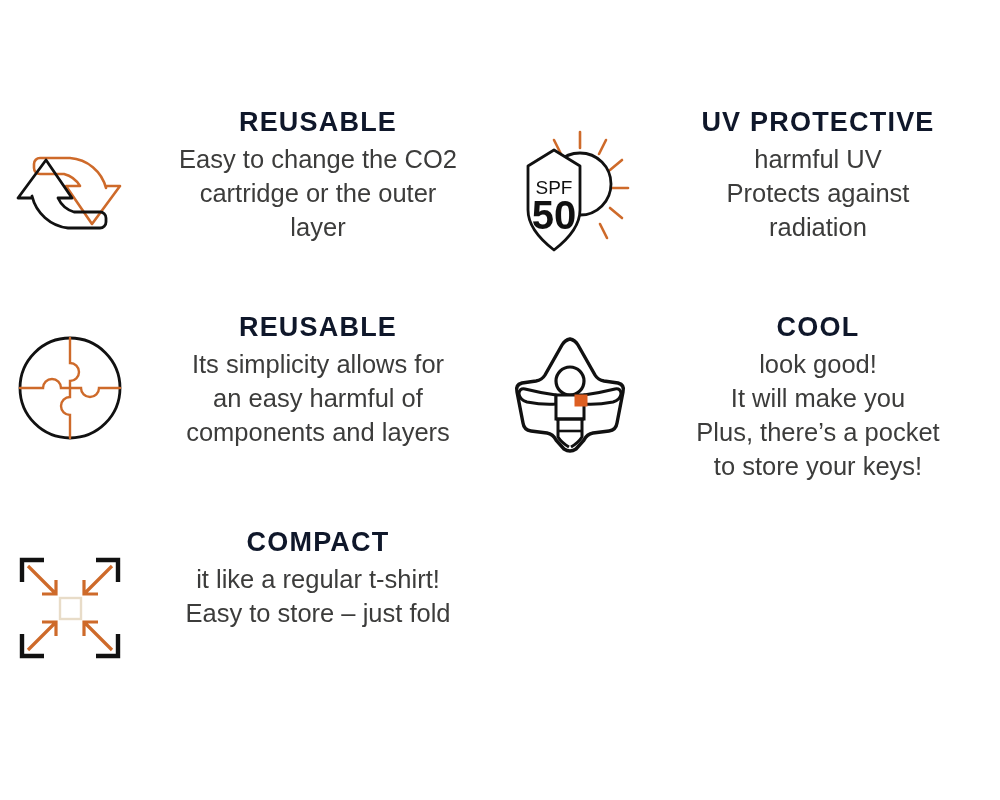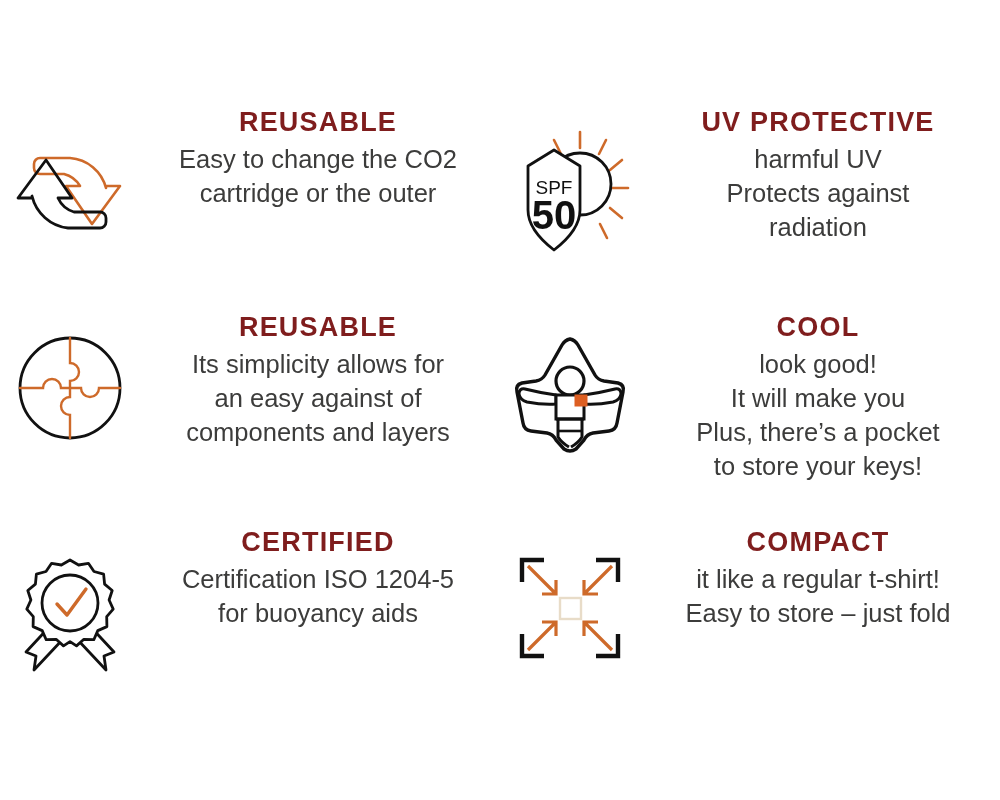--- a/index.html
+++ b/index.html
@@ -43,21 +43,21 @@
     padding-top: 18px;
   }
   .icon-cell.mid { padding-top: 22px; }
   .icon-cell.bot { padding-top: 28px; }
   .text-cell {
     flex: 1;
     text-align: center;
     padding-right: 4px;
   }
   .f-title {
-    color: #7f1d1d;
+    color: #0f172a;
     font-weight: bold;
     font-size: 27px;
     letter-spacing: 1.2px;
     line-height: 1.08;
     margin: 0 0 6px 0;
     white-space: nowrap;
   }
   .f-desc {
     color: #3C3C3B;
     font-size: 25.5px;
@@ -81,20 +81,21 @@
           <path d="M16 38 A6 6 0 0 1 22 32 L52 32 A40 40 0 0 1 88 62 L88 60 L102 60 L74 98 L48 60 L62 60 A26 26 0 0 0 46 48 L22 48 A6 6 0 0 1 16 42 Z" fill="none" stroke="#CE6A2A" stroke-width="2.6" stroke-linejoin="round" stroke-linecap="round"></path>
 
           <path d="M88 96 A6 6 0 0 1 82 102 L50 102 A42 42 0 0 1 14 70 L14 72 L0 72 L28 34 L54 72 L40 72 A26 26 0 0 0 56 86 L82 86 A6 6 0 0 1 88 92 Z" fill="none" stroke="#111111" stroke-width="2.8" stroke-linejoin="round" stroke-linecap="round"></path>
         </svg>
       </div>
       <div class="text-cell">
         <p class="f-title">REUSABLE</p>
         <div class="f-desc">
           <div>Easy to change the CO2</div>
           <div>cartridge or the outer</div>
+          <div>layer</div>
         </div>
       </div>
     </div>
 
     <div class="feature">
       <div class="icon-cell">
         <svg width="120" height="130" viewBox="0 0 120 130">
 
           <g stroke="#CE6A2A" stroke-width="2.6" stroke-linecap="round">
             <line x1="70" y1="6" x2="70" y2="22"></line>
@@ -137,21 +138,21 @@
             <path d="M53 53 L64 53 A9 9 0 1 0 82 53 L103 53"></path>
 
             <path d="M53 53 L53 62 A9 9 0 1 0 53 80 L53 103"></path>
           </g>
         </svg>
       </div>
       <div class="text-cell">
         <p class="f-title">REUSABLE</p>
         <div class="f-desc">
           <div>Its simplicity allows for</div>
-          <div>an easy against of</div>
+          <div>an easy harmful of</div>
           <div>components and layers</div>
         </div>
       </div>
     </div>
 
     <div class="feature">
       <div class="icon-cell mid">
         <svg width="114" height="118" viewBox="0 0 114 118">
 
           <path d="M57 4 Q62 5 65 10 L82 40 Q85 45 91 46 L105 48 Q112 50 110 57 L104 88 Q103 95 96 96 L80 98
@@ -177,44 +178,20 @@
         <p class="f-title">COOL</p>
         <div class="f-desc">
           <div>look good!</div>
           <div>It will make you</div>
           <div>Plus, there’s a pocket</div>
           <div>to store your keys!</div>
         </div>
       </div>
     </div>
 
-    <div class="feature">
-      <div class="icon-cell bot">
-        <svg width="104" height="120" viewBox="0 0 104 120">
-
-          <path d="M34 68 L8 96 L18 100 L16 114 L46 82 Z" fill="#ffffff" stroke="#111111" stroke-width="2.8" stroke-linejoin="round"></path>
-          <path d="M70 68 L96 96 L86 100 L88 114 L58 82 Z" fill="#ffffff" stroke="#111111" stroke-width="2.8" stroke-linejoin="round"></path>
-
-          <path d="M52 4
-                   L60.6 9.0 L70.4 7.3 L76.0 15.5 L85.6 18.2 L86.6 28.1 L94.2 34.5 L91.1 44.0
-                   L95.2 53.1 L88.7 60.6 L88.9 70.6 L79.8 74.6 L75.8 83.7 L65.9 83.3 L58.5 89.9
-                   L52 85.6 L45.5 89.9 L38.1 83.3 L28.2 83.7 L24.2 74.6 L15.1 70.6 L15.3 60.6
-                   L8.8 53.1 L12.9 44.0 L9.8 34.5 L17.4 28.1 L18.4 18.2 L28.0 15.5 L33.6 7.3 L43.4 9.0 Z" fill="#ffffff" stroke="#111111" stroke-width="2.8" stroke-linejoin="round"></path>
-          <circle cx="52" cy="47" r="28" fill="#ffffff" stroke="#111111" stroke-width="2.8"></circle>
-          <path d="M39 48 L49 59 L68 33" fill="none" stroke="#CE6A2A" stroke-width="3.4" stroke-linecap="round" stroke-linejoin="round"></path>
-        </svg>
-      </div>
-      <div class="text-cell">
-        <p class="f-title">CERTIFIED</p>
-        <div class="f-desc">
-          <div>Certification ISO 1204-5</div>
-          <div>for buoyancy aids</div>
-        </div>
-      </div>
-    </div>
 
     <div class="feature">
       <div class="icon-cell bot">
         <svg width="104" height="104" viewBox="0 0 104 104">
 
           <g fill="none" stroke="#111111" stroke-width="4.4" stroke-linecap="butt">
             <path d="M4 26 L4 4 L26 4"></path>
             <path d="M78 4 L100 4 L100 26"></path>
             <path d="M100 78 L100 100 L78 100"></path>
             <path d="M26 100 L4 100 L4 78"></path>

